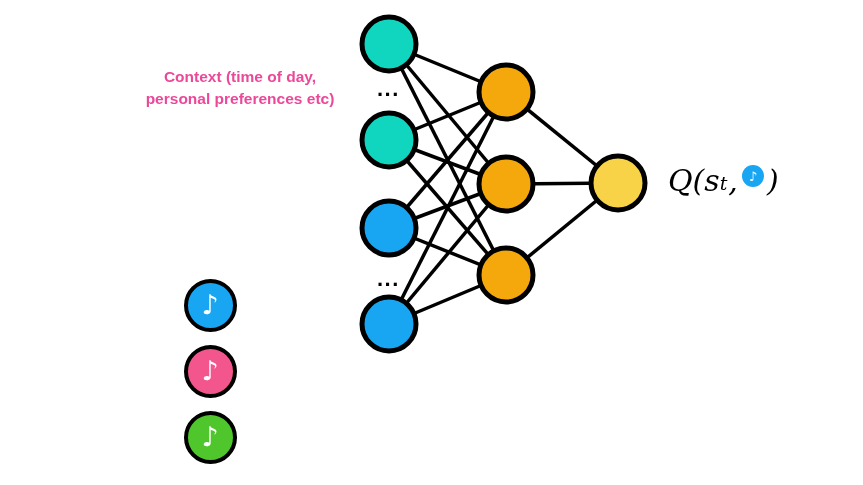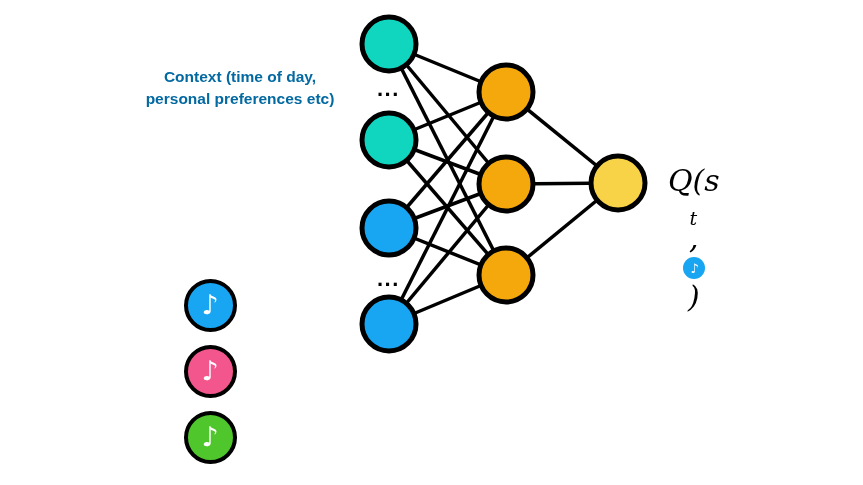--- a/index.html
+++ b/index.html
@@ -3,34 +3,34 @@
 <meta charset="utf-8">
 <style>
   html,body{margin:0;padding:0;}
   body{
     width:863px;height:485px;position:relative;background:#ffffff;
     font-family:"Liberation Sans",sans-serif;overflow:hidden;
   }
   #network-svg{position:absolute;left:0;top:0;}
   .label-context{
     position:absolute;left:80px;top:66px;width:320px;text-align:center;
-    font-weight:700;font-size:15.5px;line-height:1.4;color:#0369a1;
+    font-weight:700;font-size:15.5px;line-height:1.4;color:#ec4899;
     white-space:pre-line;
   }
   .dots{
     position:absolute;font-weight:700;font-size:22px;color:#000;
     letter-spacing:1.5px;line-height:1;
   }
   .dots-1{left:377px;top:78px;}
   .dots-2{left:377px;top:268px;}
   .q-formula{
     position:absolute;left:668px;top:163px;
     font-family:"DejaVu Serif","Liberation Serif",serif;
     font-style:italic;font-size:30px;color:#000;
-    display:flex;align-items:center;flex-direction:column;
+    display:flex;
   }
   .q-sub{font-size:19px;position:relative;top:9px;margin-right:1px;}
   .q-icon{
     display:inline-flex;align-items:center;justify-content:center;
     width:22px;height:22px;border-radius:50%;margin:2px 3px 0 4px;
     font-style:normal;box-sizing:border-box;
   }
   .q-icon .glyph{
     color:#fff;font-size:13px;line-height:1;
     font-family:"DejaVu Sans",sans-serif;

